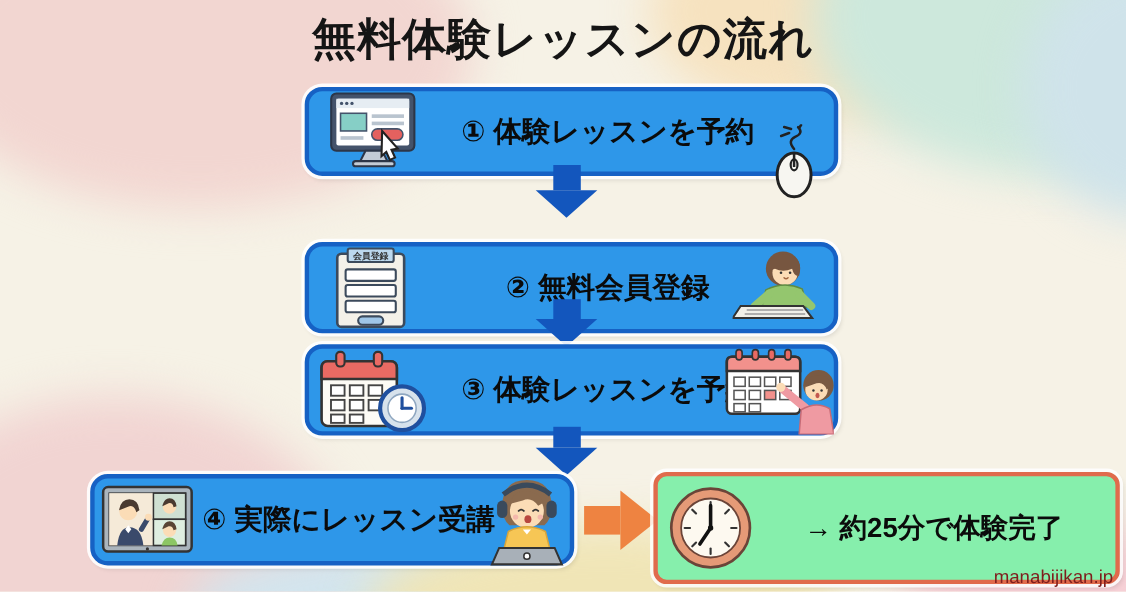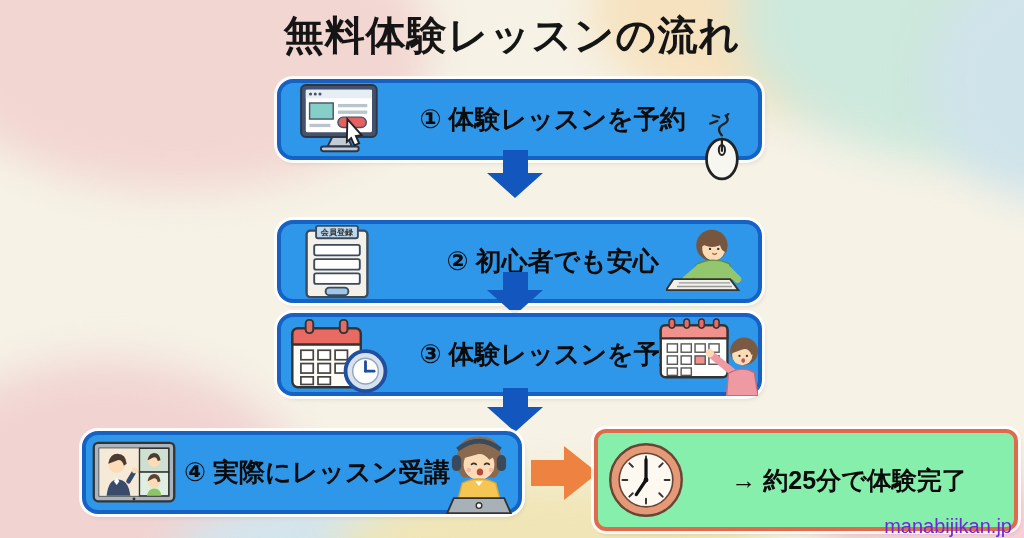--- a/index.html
+++ b/index.html
@@ -50,21 +50,21 @@
                      border-bottom:27px solid transparent;border-left:34px solid #ee8341;}
 
   .result{position:absolute;left:594px;top:429px;width:416px;height:94px;
           background:#86efac;border:4px solid #e06b4c;border-radius:12px;
           box-shadow:0 0 0 3px rgba(255,255,255,0.85),2px 3px 5px rgba(0,0,0,0.12);
           display:flex;align-items:center;}
   .result-icon{width:96px;display:flex;justify-content:center;align-items:center;flex:none;}
   .result-text{flex:1;text-align:center;font-size:25px;font-weight:800;color:#0b0b0b;
                line-height:36px;padding-right:10px;white-space:nowrap;}
 
-  .watermark{position:absolute;right:12px;top:515px;font-size:20px;color:#6d28d9;}
+  .watermark{position:absolute;right:12px;top:515px;font-size:17px;color:#7f1d1d;}
 </style>
 </head>
 <body>
 
 <div class="canvas">
   <div class="blob pink-tl"></div>
   <div class="blob peach-tc"></div>
   <div class="blob mint-tr"></div>
   <div class="blob blue-tr"></div>
   <div class="blob pink-bl"></div>
@@ -118,21 +118,21 @@
       <svg width="76" height="76" viewBox="0 0 78 80">
         <rect x="7" y="7" width="64" height="70" rx="4" fill="#f4f1e9" stroke="#3c4a5c" stroke-width="2.5"></rect>
         <rect x="17" y="2" width="44" height="13" rx="2" fill="#bcd8ee" stroke="#3c4a5c" stroke-width="2"></rect>
         <text x="39" y="12" font-size="8.5" font-weight="bold" text-anchor="middle" fill="#333">会員登録</text>
         <rect x="15" y="22" width="48" height="11" rx="2" fill="#ffffff" stroke="#3c4a5c" stroke-width="2"></rect>
         <rect x="15" y="37" width="48" height="11" rx="2" fill="#ffffff" stroke="#3c4a5c" stroke-width="2"></rect>
         <rect x="15" y="52" width="48" height="11" rx="2" fill="#ffffff" stroke="#3c4a5c" stroke-width="2"></rect>
         <rect x="27" y="67" width="24" height="8" rx="4" fill="#9fc6e8" stroke="#3c4a5c" stroke-width="2"></rect>
       </svg>
     </div>
-    <div class="step-label">② 初心者でも安心</div>
+    <div class="step-label">② 無料会員登録</div>
     <div class="step-right typing-pos">
       <svg width="88" height="70" viewBox="0 0 96 76">
         <circle cx="50" cy="23" r="17" fill="#775640"></circle>
         <circle cx="52" cy="27" r="12.5" fill="#fbdcb6"></circle>
         <path d="M34 22 q3 -13 17 -13 q15 0 16 13 l-1 8 q-5 1 -7 -7 q-9 4 -17 0 l-8 3 z" fill="#775640"></path>
         <circle cx="48" cy="27" r="1.3" fill="#333"></circle>
           <circle cx="57" cy="27" r="1.3" fill="#333"></circle>
         <path d="M51 32 q2 2 4 0" stroke="#a06540" stroke-width="1.4" fill="none" stroke-linecap="round"></path>
         <path d="M33 44 q18 -9 36 -1 l5 18 h-45 z" fill="#94c66e" stroke="#5f8b43" stroke-width="1.5"></path>
         <path d="M36 48 l-14 12" stroke="#94c66e" stroke-width="8" stroke-linecap="round"></path>

